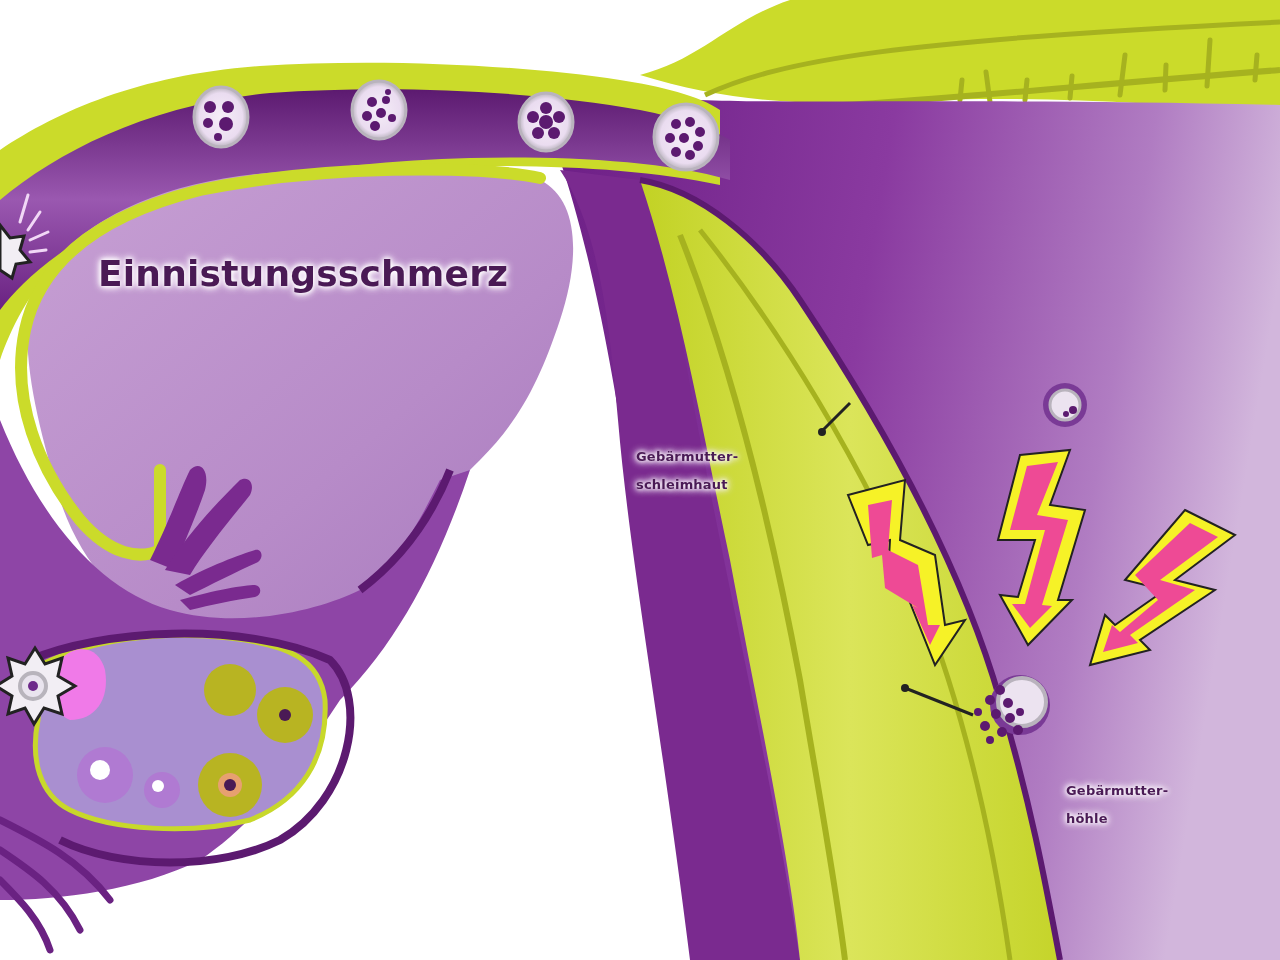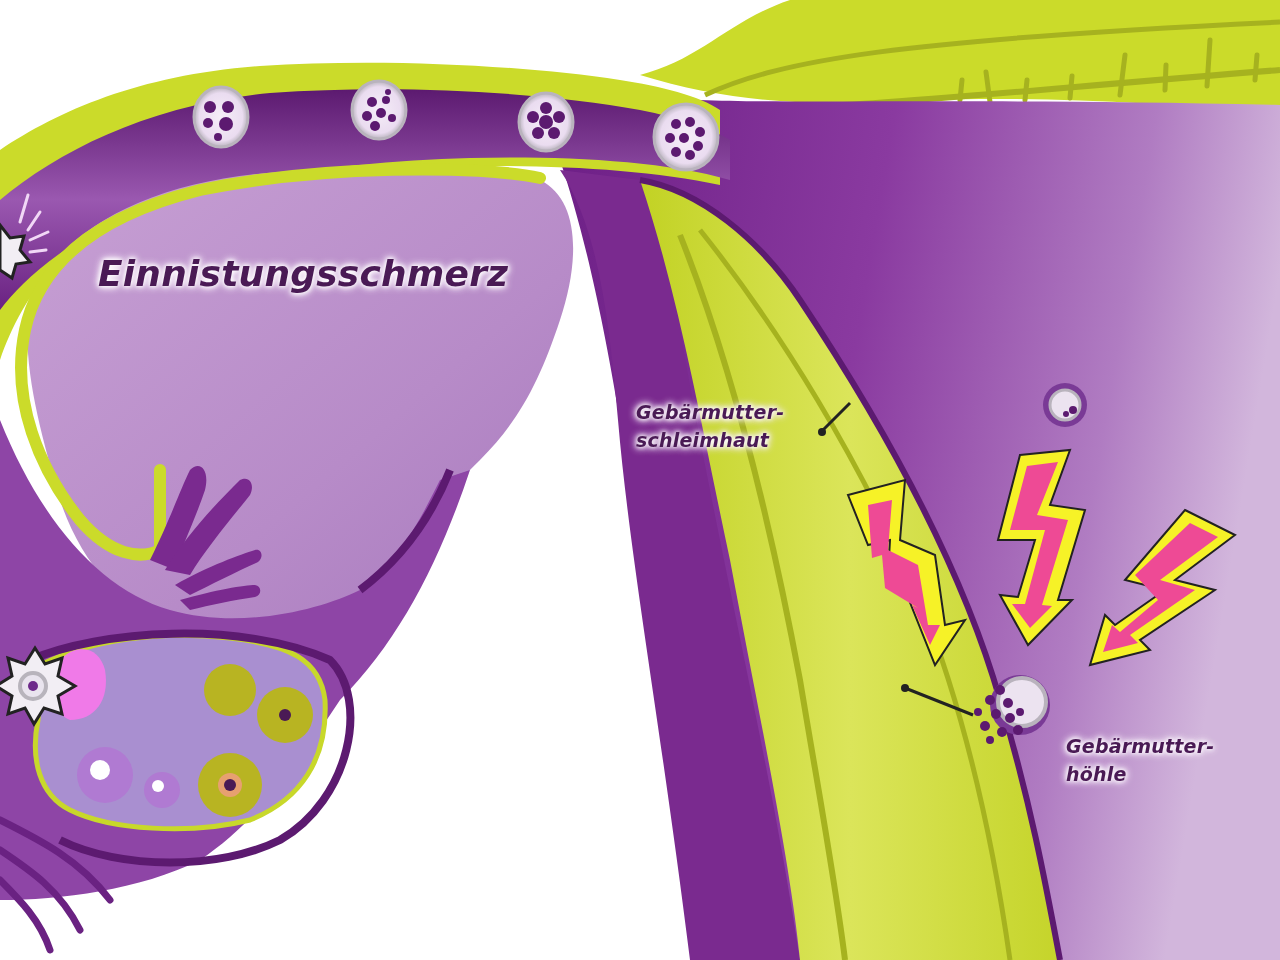--- a/index.html
+++ b/index.html
@@ -6,24 +6,23 @@
   body { width: 1280px; height: 960px; overflow: hidden; position: relative; font-family: "DejaVu Sans", sans-serif; }
   #stage { position: absolute; left: 0; top: 0; width: 1280px; height: 960px; }
   .label {
     position: absolute;
     color: #4a1a55;
     font-family: "DejaVu Sans", sans-serif;
     font-weight: bold;
     white-space: pre-line;
     text-shadow: 0 0 4px #ffffff, 0 0 6px #ffffff, 0 0 8px #f3e6f6, 0 0 10px #f3e6f6;
     letter-spacing: 0.2px;
-    font-style: italic;
   }
   .title-label { left: 98px; top: 252px; font-size: 36px; line-height: 44px; }
-  .small-label { font-size: 19px; line-height: 28px; }
+  .small-label { font-size: 13px; line-height: 28px; margin-top: 45px; }
   .lbl-schleimhaut { left: 636px; top: 398px; }
   .lbl-hoehle { left: 1066px; top: 732px; }
   .lbl-einnistung { left: 680px; top: 662px; font-size: 31px; line-height: 40px; }
 </style>
 </head>
 <body>
 
 <div id="stage">
   <svg width="1280" height="960" viewBox="0 0 1280 960" xmlns="http://www.w3.org/2000/svg">
     <defs>

